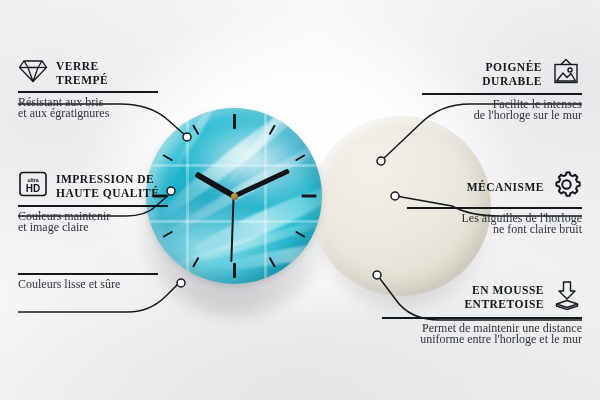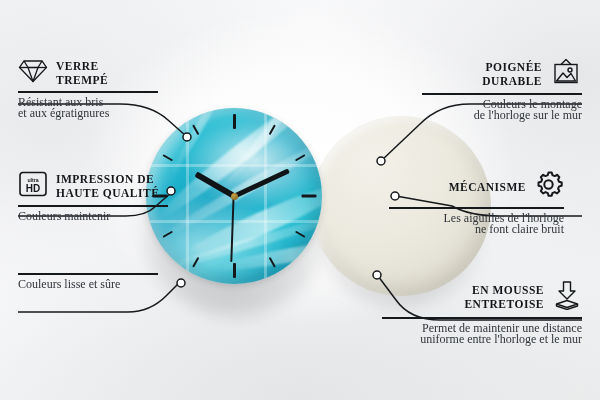--- a/index.html
+++ b/index.html
@@ -203,20 +203,21 @@
           <text x="15" y="22" text-anchor="middle" font-family="Liberation Sans, sans-serif" font-size="10" fill="#15181b" font-weight="bold">HD</text>
         </svg>
       </span>
       <span>
         <span class="title" style="display:block">IMPRESSION DE</span>
         <span class="title" style="display:block">HAUTE QUALITÉ</span>
       </span>
     </div>
     <div class="rule"></div>
     <div class="desc">Couleurs maintenir</div>
+    <div class="desc">et image claire</div>
   </div>
 
   <div class="callout left" style="left:18px; top:270px; width:140px;">
     <div class="rule"></div>
     <div class="desc">Couleurs lisse et sûre</div>
   </div>
 
   <div class="callout right" style="right:18px; top:58px; width:160px;">
     <div class="head">
       <span>
@@ -226,25 +227,25 @@
       <span class="ico">
         <svg width="32" height="28" viewBox="0 0 32 28" fill="none" stroke="#15181b" stroke-width="1.4">
           <path d="M16,1.5 L11,6.5 M16,1.5 L21,6.5"></path>
           <rect x="5" y="6.5" width="22" height="18"></rect>
           <circle cx="20" cy="12" r="2"></circle>
           <path d="M6.5,23 L13,15 L17,19.5 L21,15.5 L25.5,23 Z" stroke-linejoin="round"></path>
         </svg>
       </span>
     </div>
     <div class="rule"></div>
-    <div class="desc">Couleurs le montage</div>
+    <div class="desc">Facilite le intenses</div>
     <div class="desc">de l'horloge sur le mur</div>
   </div>
 
-  <div class="callout right" style="right:36px; top:170px; width:175px;">
+  <div class="callout right" style="right:18px; top:170px; width:175px;">
     <div class="head">
       <span>
         <span class="title" style="display:block">MÉCANISME</span>
       </span>
       <span class="ico">
         <svg width="30" height="30" viewBox="0 0 30 30" fill="none" stroke="#15181b" stroke-width="2">
           <path d="M15,3.5 l3.2,0 0.7,2.6 2.3,1 2.4,-1.3 2.3,2.3 -1.3,2.4 1,2.3 2.6,0.7 0,3.2 -2.6,0.7 -1,2.3 1.3,2.4 -2.3,2.3 -2.4,-1.3 -2.3,1 -0.7,2.6 -3.2,0 -0.7,-2.6 -2.3,-1 -2.4,1.3 -2.3,-2.3 1.3,-2.4 -1,-2.3 -2.6,-0.7 0,-3.2 2.6,-0.7 1,-2.3 -1.3,-2.4 2.3,-2.3 2.4,1.3 2.3,-1 z" stroke-linejoin="round" transform="translate(-0.5,-1)"></path>
           <circle cx="14.5" cy="14.5" r="4.2"></circle>
         </svg>
       </span>

